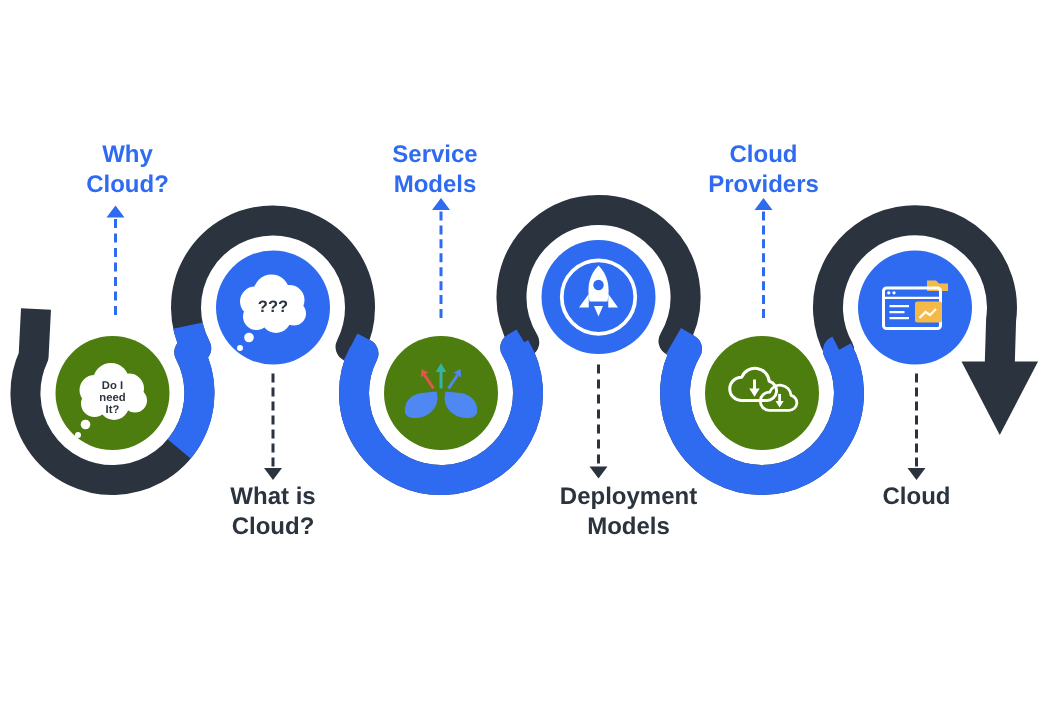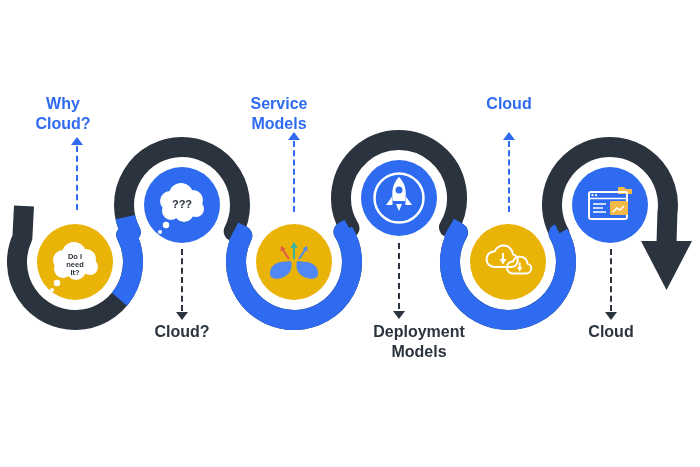--- a/index.html
+++ b/index.html
@@ -5,21 +5,21 @@
   html,body{margin:0;padding:0;background:#ffffff;}
   .stage{
     position:relative;width:700px;height:467px;background:#ffffff;
     font-family:"Liberation Sans",sans-serif;overflow:hidden;
   }
   .road{position:absolute;left:0;top:0;}
   .road path{fill:none;stroke-width:20;stroke-linejoin:round;}
   .road .seg-dark{stroke:#2b333e;}
   .road .seg-blue{stroke:#2e6bf0;}
   .node{position:absolute;width:76px;height:76px;border-radius:50%;}
-  .node.dark{background:#eab308;}
+  .node.dark{background:#4d7c0f;}
   .node.blue{background:#2e6bf0;}
   .node svg{display:block;width:76px;height:76px;}
   .node text{font-family:"Liberation Sans",sans-serif;font-weight:bold;fill:#2b333e;}
   .lbl{position:absolute;text-align:center;font-size:16px;font-weight:bold;line-height:1.22;}
   .lbl.blue{color:#2e6bf0;}
   .lbl.dark{color:#2b333e;}
   .dash{position:absolute;width:0;}
   .dash.blue{border-left:2px dashed #2e6bf0;}
   .dash.dark{border-left:2px dashed #2b333e;}
   .tri{position:absolute;width:0;height:0;border-left:6px solid transparent;border-right:6px solid transparent;}
@@ -150,35 +150,37 @@
 
   <div class="dash dark" style="left:398px;top:243px;height:66px"></div>
   <div class="tri down dark" style="left:393px;top:311px"></div>
 
   <div class="dash blue" style="left:508px;top:141px;height:71px"></div>
   <div class="tri up blue" style="left:503px;top:132px"></div>
 
   <div class="dash dark" style="left:610px;top:249px;height:62px"></div>
   <div class="tri down dark" style="left:605px;top:312px"></div>
 
-  <div class="lbl blue" style="left:13px;top:94px;width:100px">
+  <div class="lbl blue" style="left:35px;top:94px;width:100px">
     <div>Why</div>
     <div>Cloud?</div>
   </div>
   <div class="lbl dark" style="left:132px;top:322px;width:100px">
+    <div>What is</div>
     <div>Cloud?</div>
   </div>
-  <div class="lbl blue" style="left:229px;top:94px;width:100px">
+  <div class="lbl blue" style="left:240px;top:94px;width:100px">
     <div>Service</div>
     <div>Models</div>
   </div>
   <div class="lbl dark" style="left:354px;top:322px;width:130px">
     <div>Deployment</div>
     <div>Models</div>
   </div>
   <div class="lbl blue" style="left:454px;top:94px;width:110px">
     <div>Cloud</div>
+    <div>Providers</div>
   </div>
   <div class="lbl dark" style="left:561px;top:322px;width:100px">
     <div>Cloud</div>
   </div>
 
 </div>
 
 </body></html>

